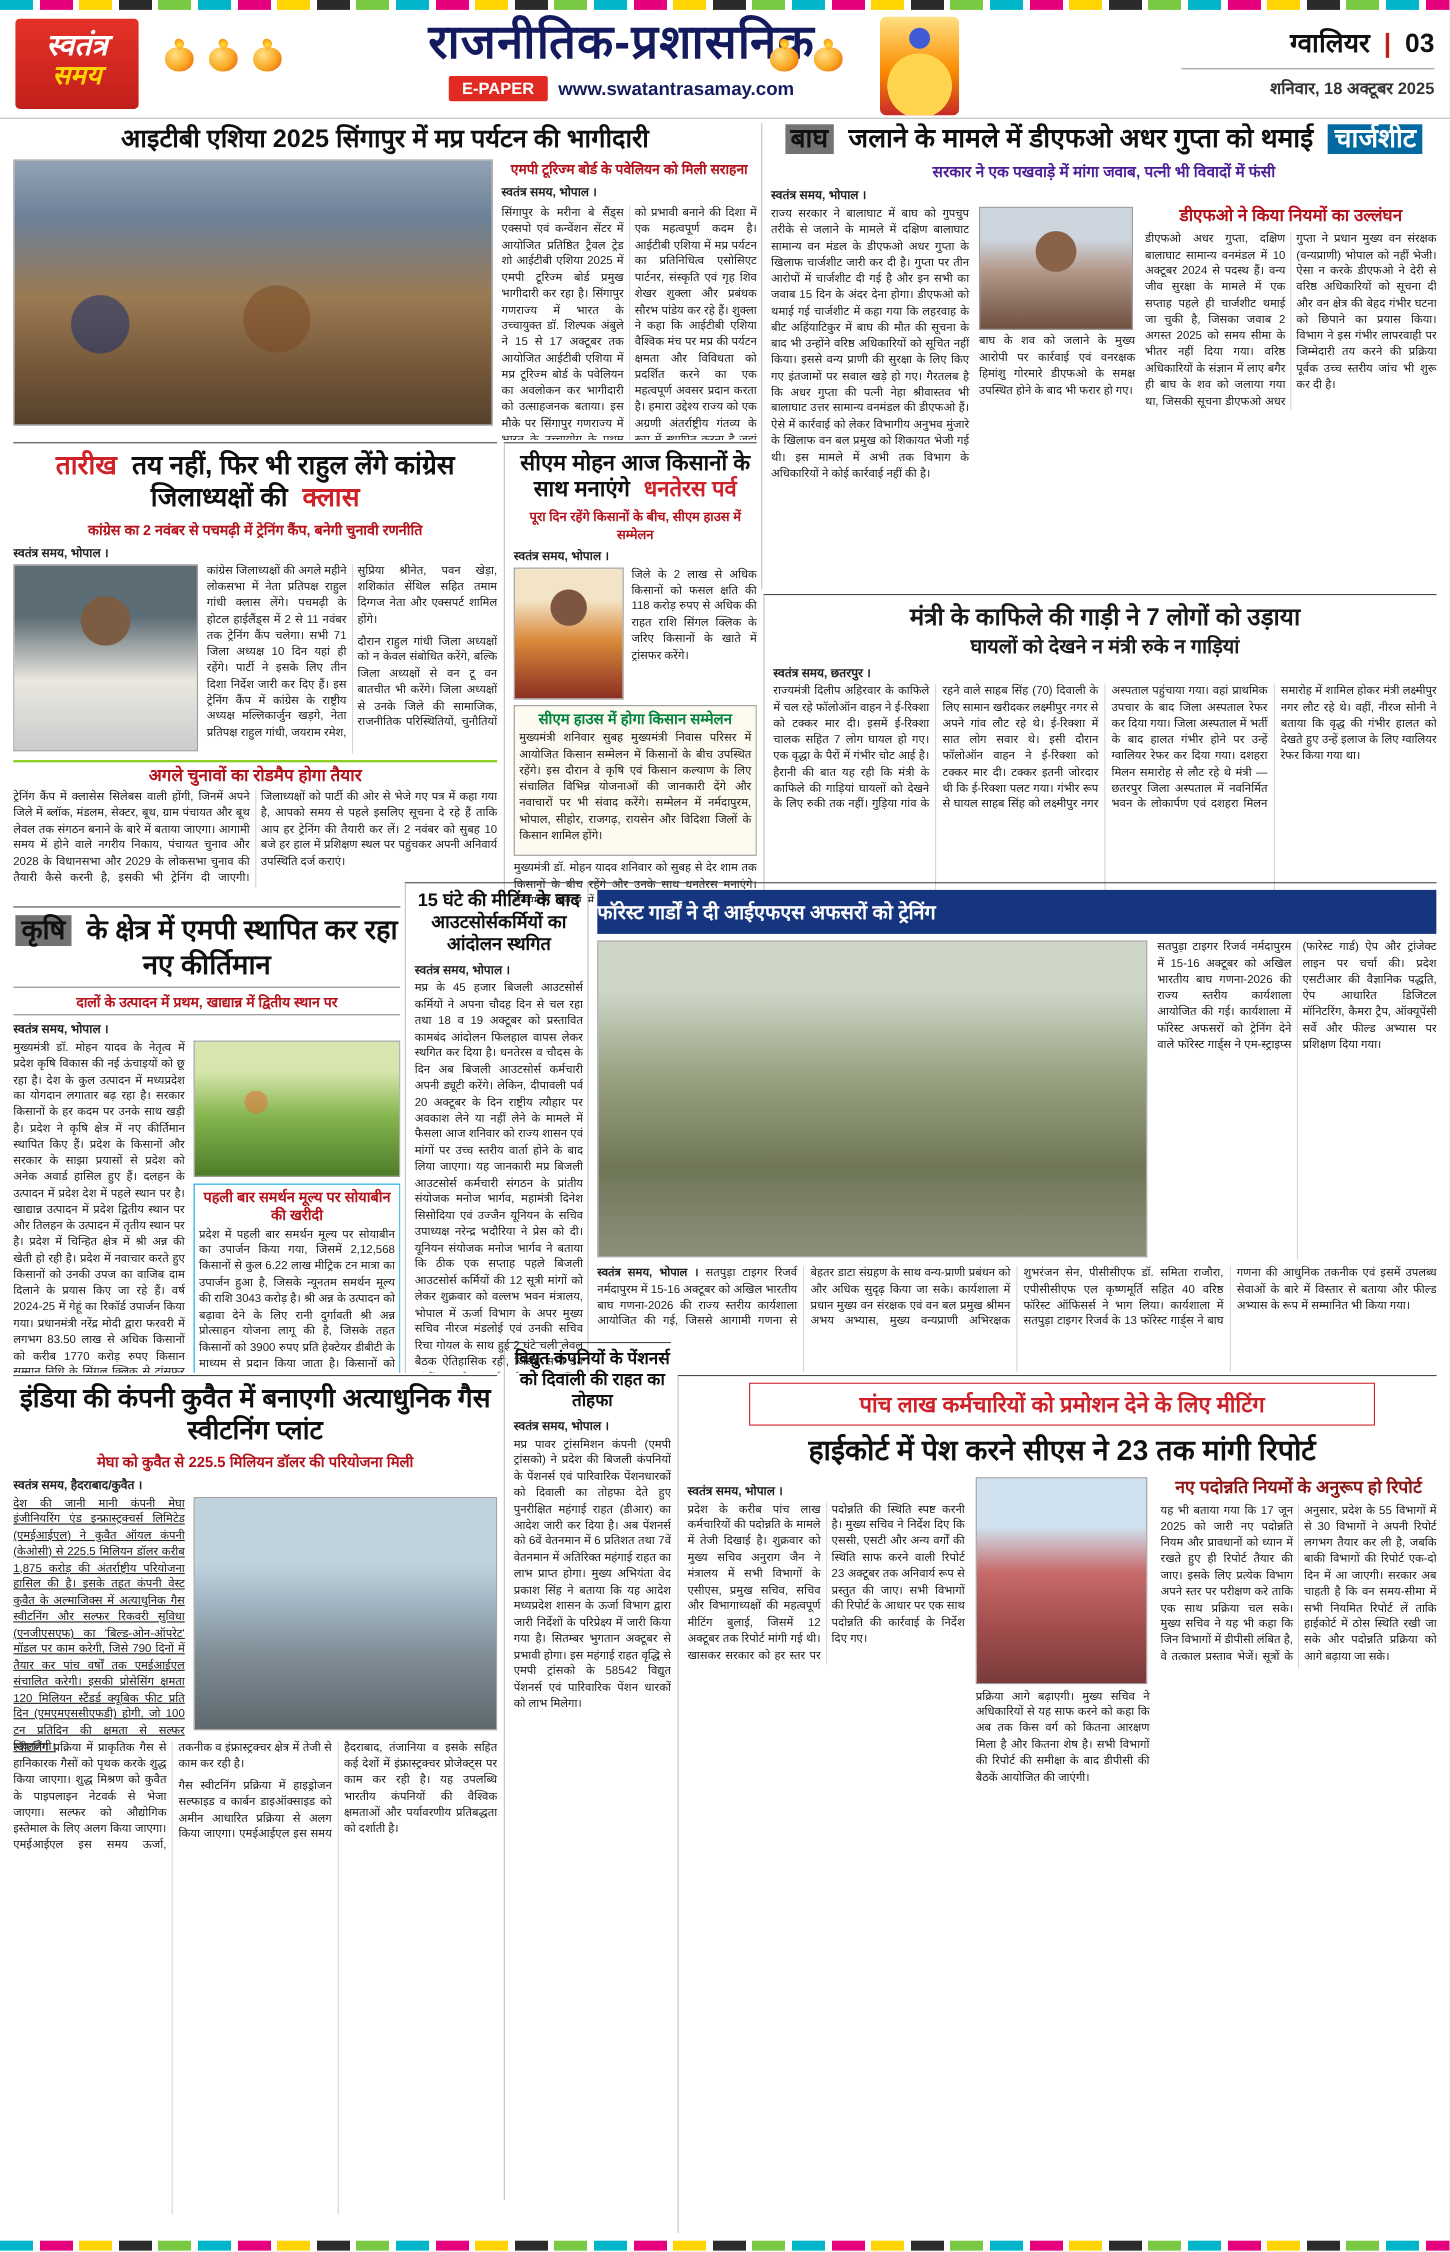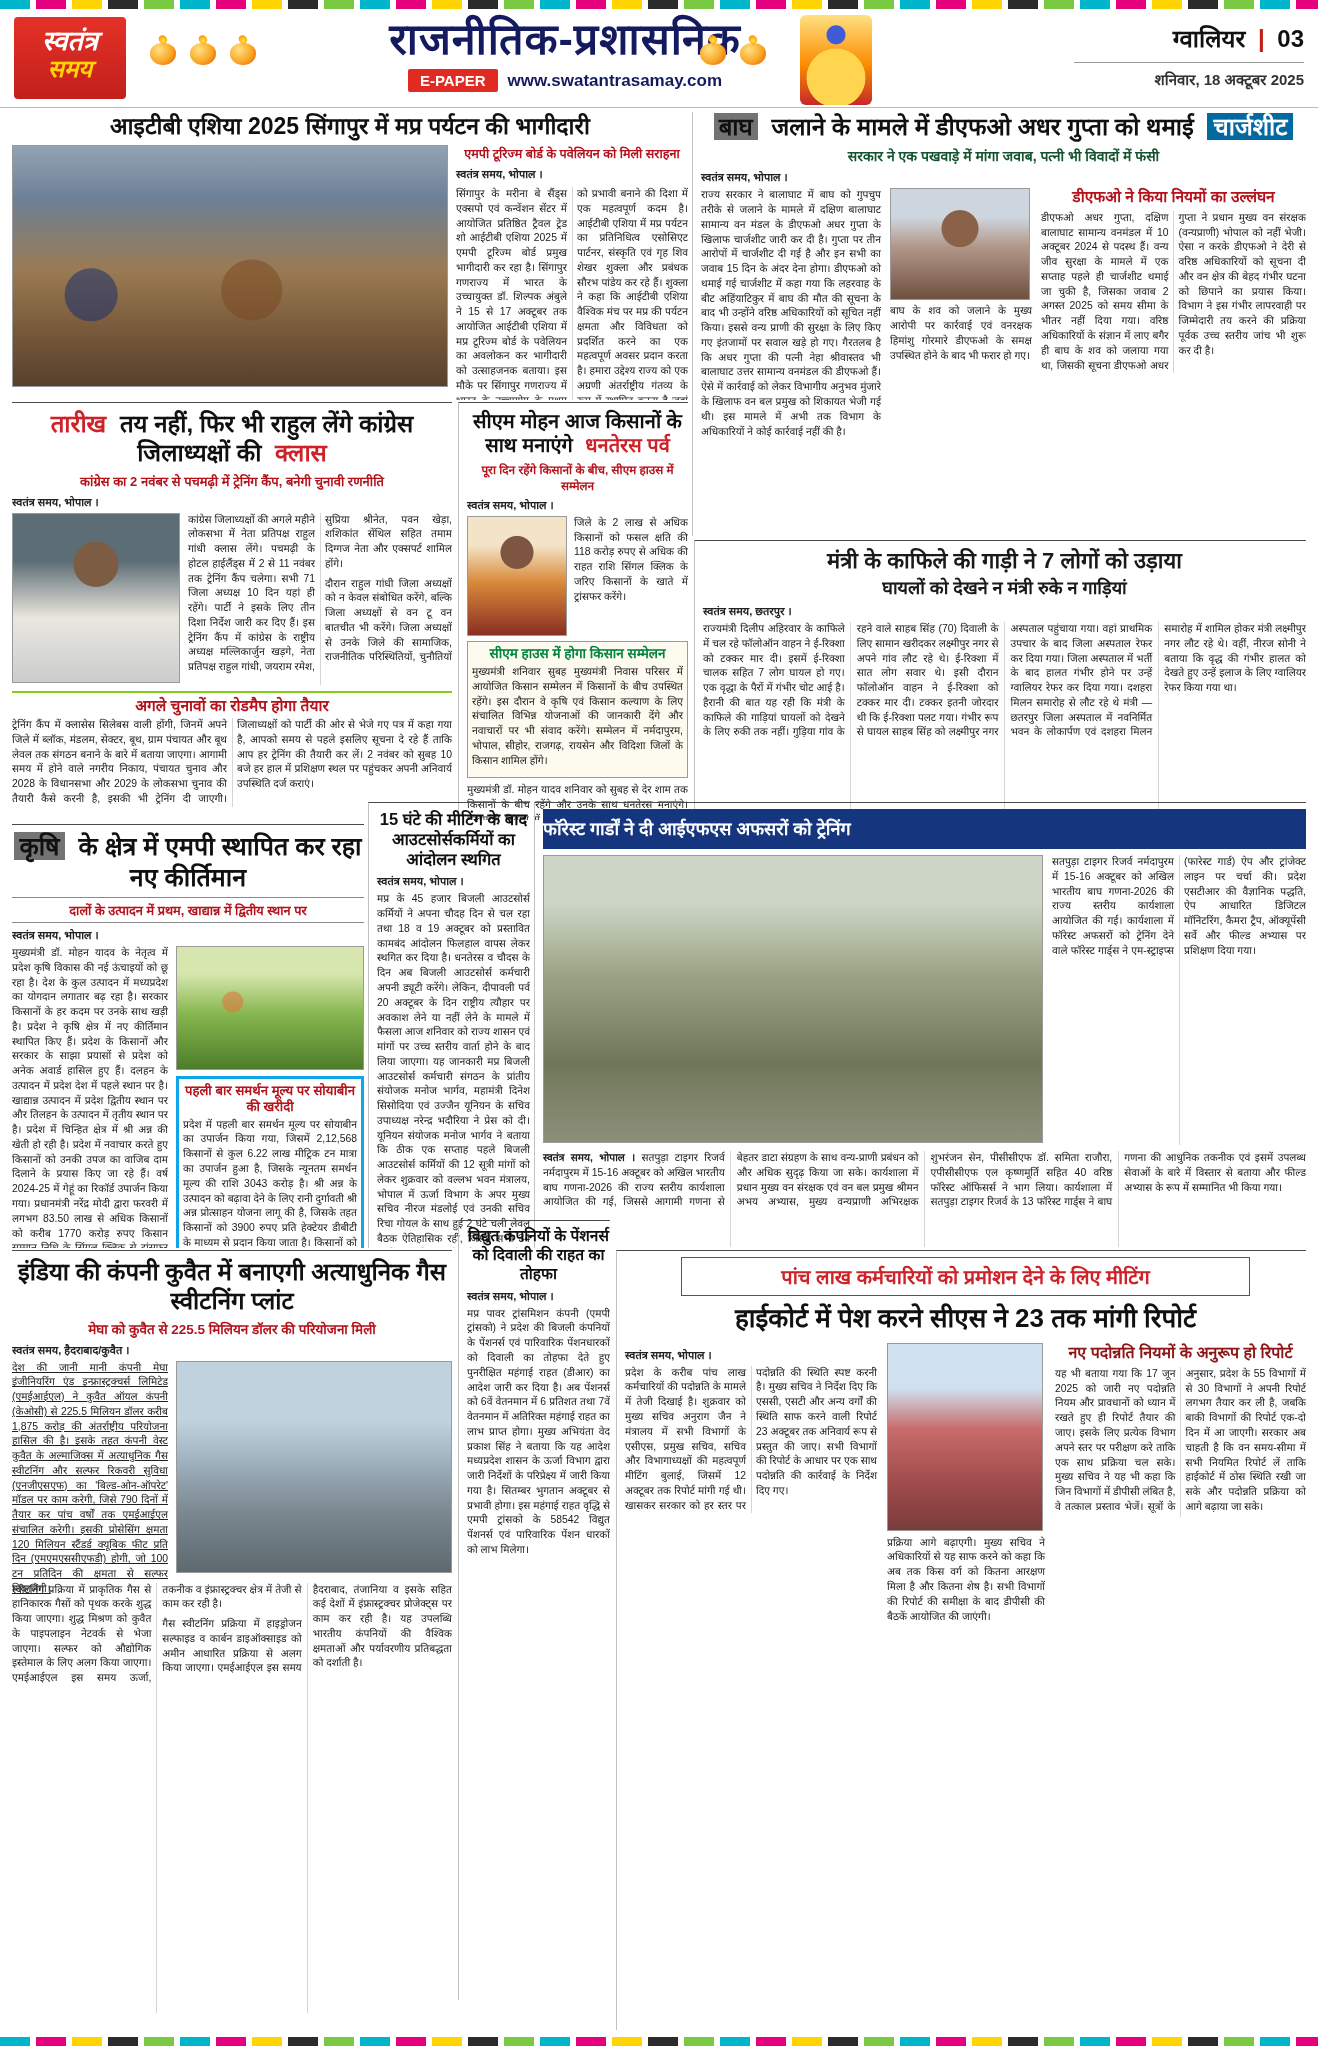--- a/index.html
+++ b/index.html
@@ -50,21 +50,21 @@
   
   .art { position:absolute; overflow:hidden; }
   .tline { border-top:1px solid #4a4a4a; padding-top:6px; }
   .lline { border-left:1px solid #c2c2c2; padding-left:8px; }
   .hl { font-weight:bold; color:#101010; text-align:center; line-height:1.22; }
   .hl span + span { margin-left:7px; }
   .red-text { color:#cf2128; }
   .mark-y { background:#737373; padding:0 5px; }
   .mark-r { background:#0369a1; color:#ffffff; padding:0 6px; }
   .subhead { color:#b5121b; font-weight:bold; text-align:center; }
-  .subhead.dark { color:#14532d; }
+  .subhead.dark { color:#4c1d95; }
   .byline { font-size:11px; font-weight:bold; color:#222; margin:4px 0; }
   .body { font-size:10.4px; line-height:1.42; text-align:justify; color:#202020; }
   .body p { margin-bottom:5px; }
   .cols2 { column-count:2; column-gap:10px; column-rule:1px solid #d5d5d5; }
   .cols3 { column-count:3; column-gap:11px; column-rule:1px solid #d5d5d5; }
   .cols4 { column-count:4; column-gap:12px; column-rule:1px solid #d5d5d5; }
   .photo { border:1px solid #9a9a9a; }
   .boxtitle { color:#b5121b; font-weight:bold; text-align:center; line-height:1.2; }
 
   
@@ -124,21 +124,21 @@
   .krishi { left:12px; top:824px; width:352px; height:424px; }
   .krishi .hl { font-size:25px; }
   .krishi .subhead { font-size:12.8px; border-top:1px solid #8a8a8a; border-bottom:1px solid #8a8a8a; padding:3px 0; margin-top:5px; }
   .krishi-row { display:flex; gap:8px; margin-top:2px; }
   .krishi-left { width:156px; }
   .krishi-right { flex:1; }
   .farm-photo { width:100%; height:124px;
     background:
       radial-gradient(circle at 30% 45%, rgba(220,120,60,.6) 0 10px, rgba(0,0,0,0) 11px),
       linear-gradient(180deg,#d6e6ae 0 22%, #86b64e 55%, #4e7d2a 100%); }
-  .krishi-box { margin-top:6px; border:3px solid #0ea5e9; padding:4px; }
+  .krishi-box { margin-top:6px; border:1px solid #0ea5e9; padding:4px; }
   .krishi-box .boxtitle { font-size:13.2px; margin-bottom:3px; }
 
   .outsource { left:368px; top:802px; width:162px; height:446px; }
   .outsource .hl { font-size:16.5px; }
   .outsource .body { margin-top:2px; }
 
   .forest { left:534px; top:802px; width:772px; height:446px; }
   .forest-banner { background:#15357e; color:#ffffff; font-weight:bold; font-size:18px; text-align:left; line-height:40px; height:40px; }
   .forest-row { display:flex; gap:9px; margin-top:6px; height:290px; }
   .forest-photo { width:500px; height:288px;

